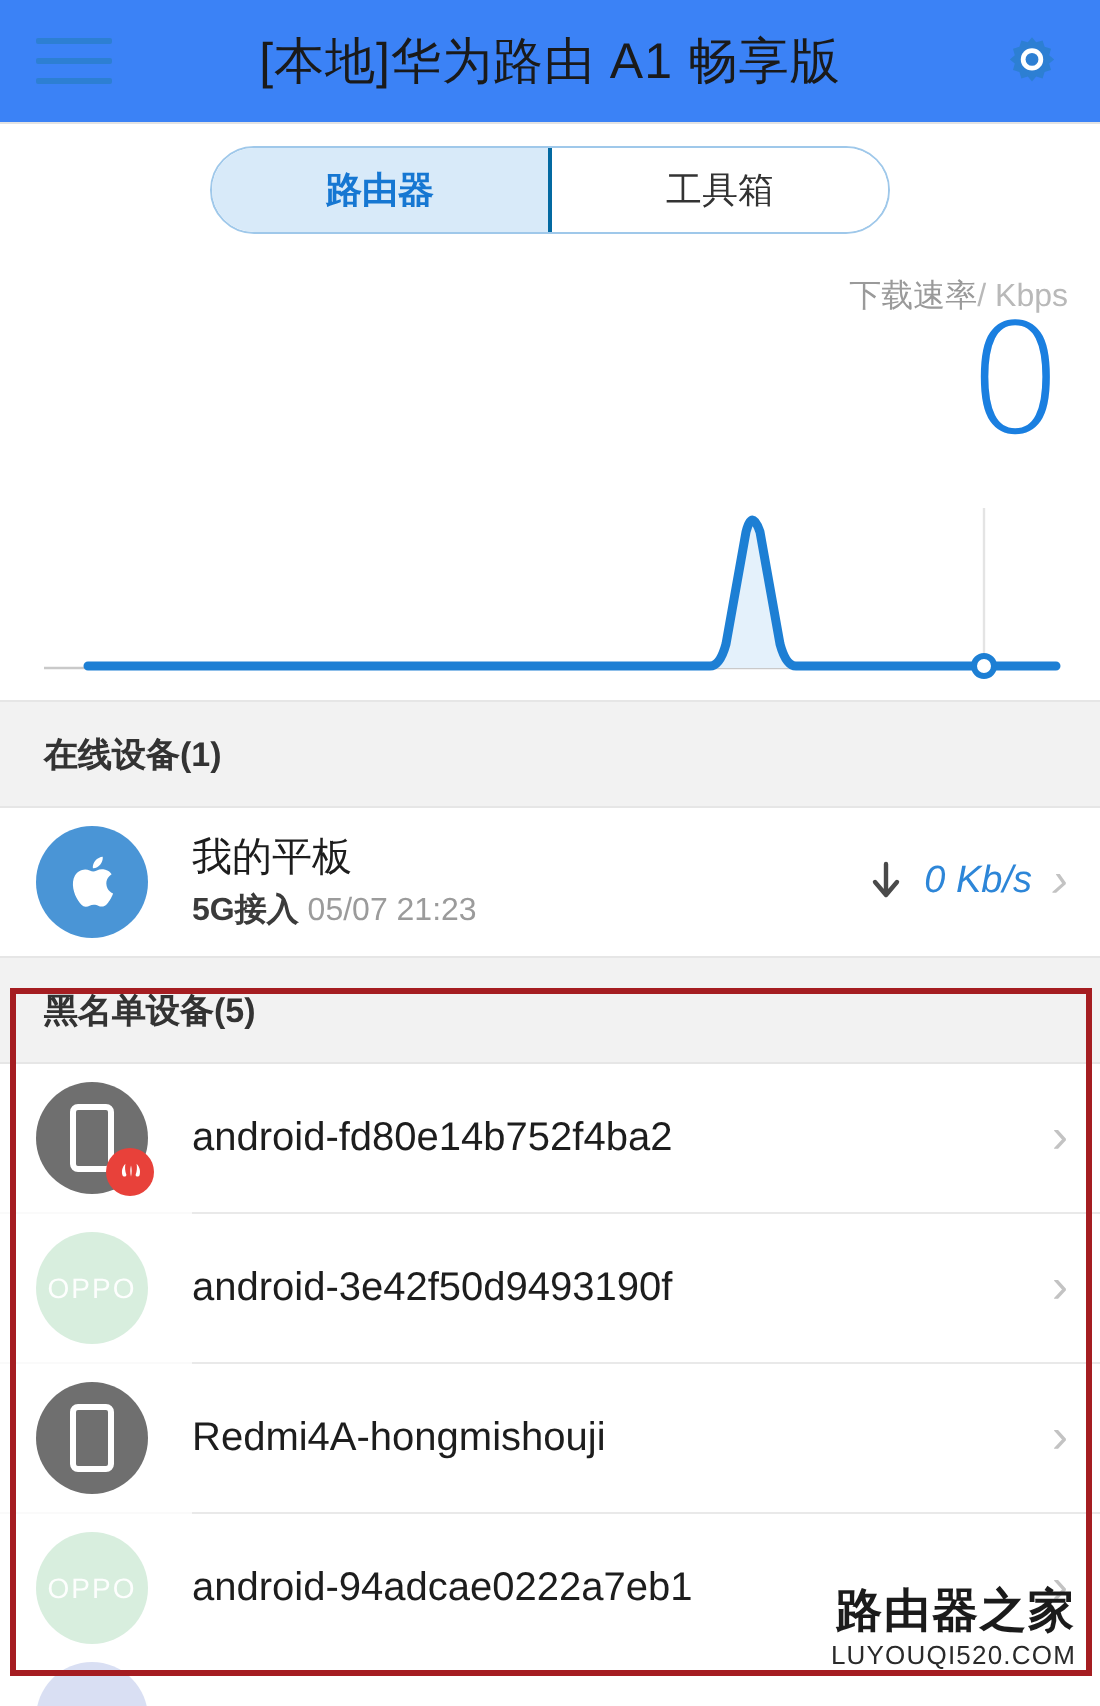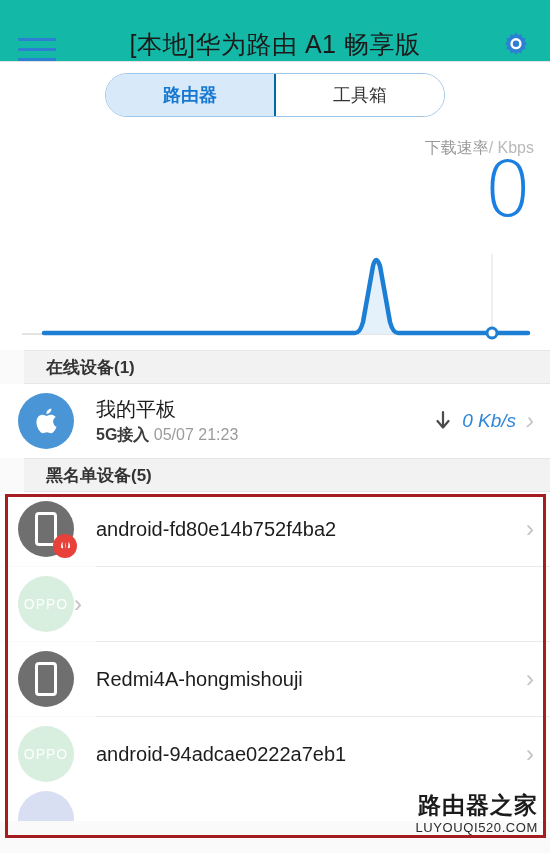--- a/index.html
+++ b/index.html
@@ -6,22 +6,22 @@
   html, body {
     width: 550px; height: 853px;
     background: #ffffff;
     font-family: "Liberation Sans", "DejaVu Sans", sans-serif;
     overflow: hidden;
   }
   #app { position: relative; width: 550px; height: 853px; background: #fafafa; }
 
   
   .header {
-    position: relative; height: 62px; background: #14b8a6;
-    display: flex; align-items: flex-end; padding: 0 18px;
+    position: relative; height: 62px; background: #3b82f6;
+    display: flex; align-items: center; padding: 0 18px;
     border-bottom: 1px solid #e3e3e3;
   }
   .hamburger { width: 38px; display: flex; flex-direction: column; gap: 7px; cursor: pointer; }
   .hamburger span { display: block; height: 3px; background: #2d7fd3; border-radius: 1px; }
   .header-title {
     flex: 1; text-align: center; font-size: 25px; color: #1a1a1a;
     letter-spacing: 0.5px; white-space: nowrap;
   }
   .gear { width: 38px; display: flex; justify-content: flex-end; cursor: pointer; }
 
@@ -50,23 +50,23 @@
   .chart-hist .val { color: #2b2b2b; font-size: 19px; }
   .chart-big {
     position: absolute; right: 18px; top: 24px;
     font-size: 76px; color: #1a7fe0; font-weight: 300; line-height: 1;
     font-family: "DejaVu Sans", sans-serif;
   }
   .chart-svg { position: absolute; left: 0; bottom: 6px; width: 550px; height: 110px; }
 
   
   .sec-head {
-    height: 34px; background: #f2f2f2; display: flex; align-items: center;
+    height: 54px; background: #f2f2f2; display: flex; align-items: center;
     padding-left: 22px; font-size: 17px; color: #333333; font-weight: bold;
-    border-top: 1px solid #e6e6e6; border-bottom: 1px solid #e6e6e6; margin-left: 24px;
+    border-top: 1px solid #e6e6e6; border-bottom: 1px solid #e6e6e6;
   }
 
   
   .dev-row {
     display: flex; align-items: center; background: #ffffff;
     height: 74px; padding: 0 16px 0 18px; cursor: pointer;
   }
   .avatar {
     width: 56px; height: 56px; border-radius: 50%; flex: 0 0 56px;
     position: relative; display: flex; align-items: center; justify-content: center;
@@ -199,20 +199,23 @@
         <div class="dev-name">android-fd80e14b752f4ba2</div>
       </div>
       <span class="chev">›</span>
     </div>
     <div class="divider"></div>
 
     <div class="dev-row">
       <div class="avatar oppo">
         <span class="oppo-text">OPPO</span>
       </div>
+      <div class="dev-info">
+        <div class="dev-name">android-3e42f50d9493190f</div>
+      </div>
       <span class="chev">›</span>
     </div>
     <div class="divider"></div>
 
     <div class="dev-row">
       <div class="avatar gray">
         <div class="phone-glyph"></div>
       </div>
       <div class="dev-info">
         <div class="dev-name">Redmi4A-hongmishouji</div>

